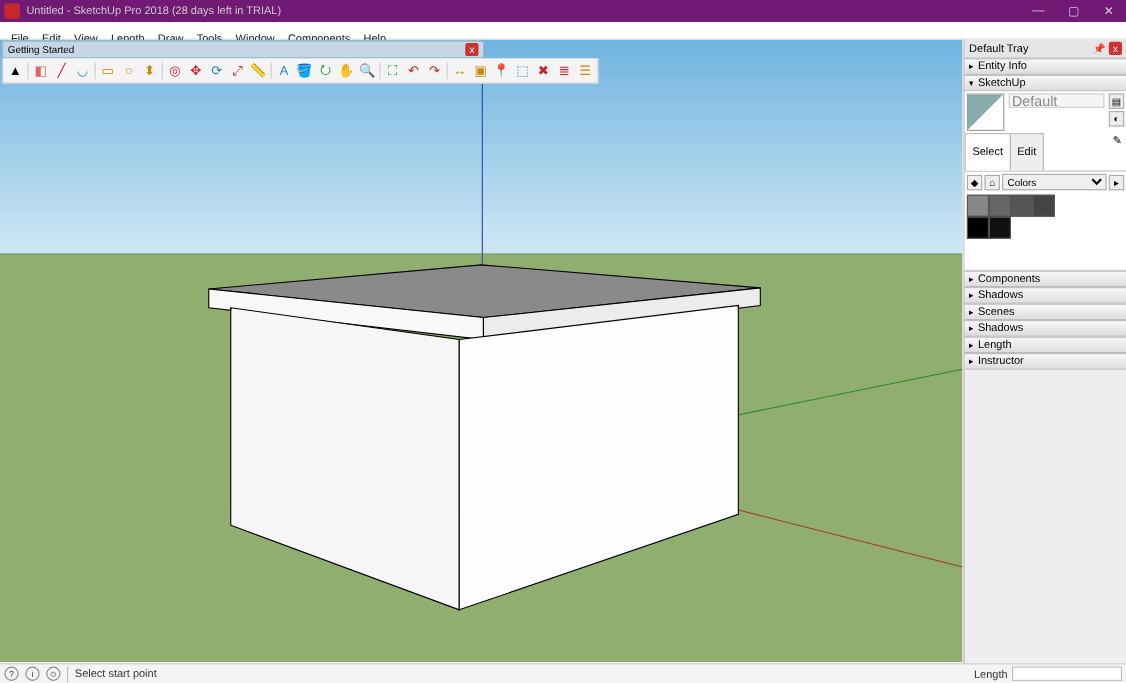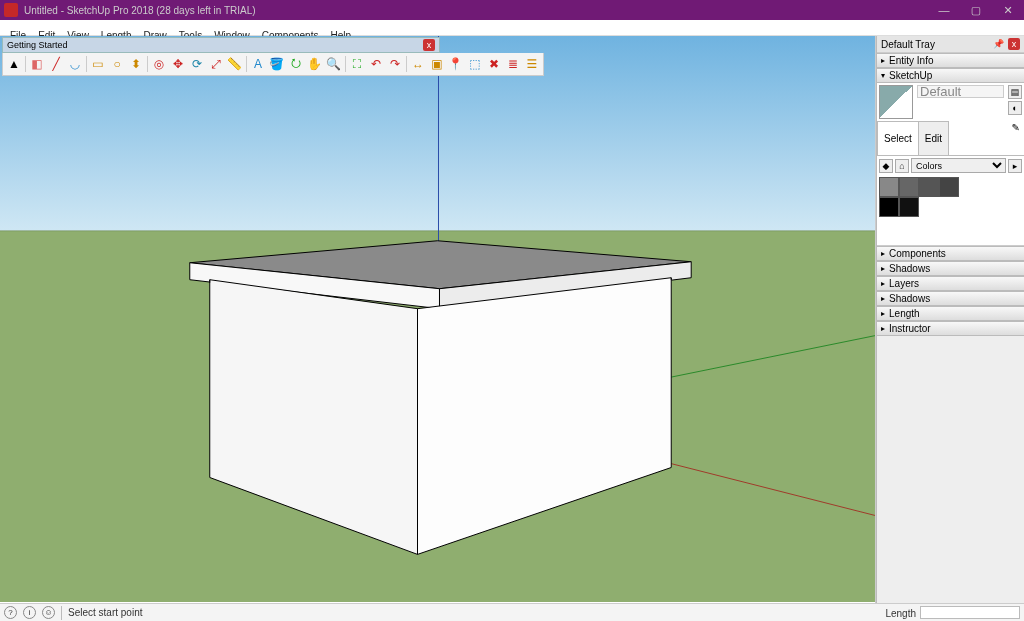--- a/index.html
+++ b/index.html
@@ -169,21 +169,21 @@
     <div class="panel-head">
         <span class="tri">▸</span>
         <span>Components</span>
       </div>
     <div class="panel-head">
         <span class="tri">▸</span>
         <span>Shadows</span>
       </div>
     <div class="panel-head">
         <span class="tri">▸</span>
-        <span>Layers</span>
+        <span>Scenes</span>
       </div>
     <div class="panel-head">
         <span class="tri">▸</span>
         <span>Shadows</span>
       </div>
     <div class="panel-head">
         <span class="tri">▸</span>
         <span>Length</span>
       </div>
     <div class="panel-head">

